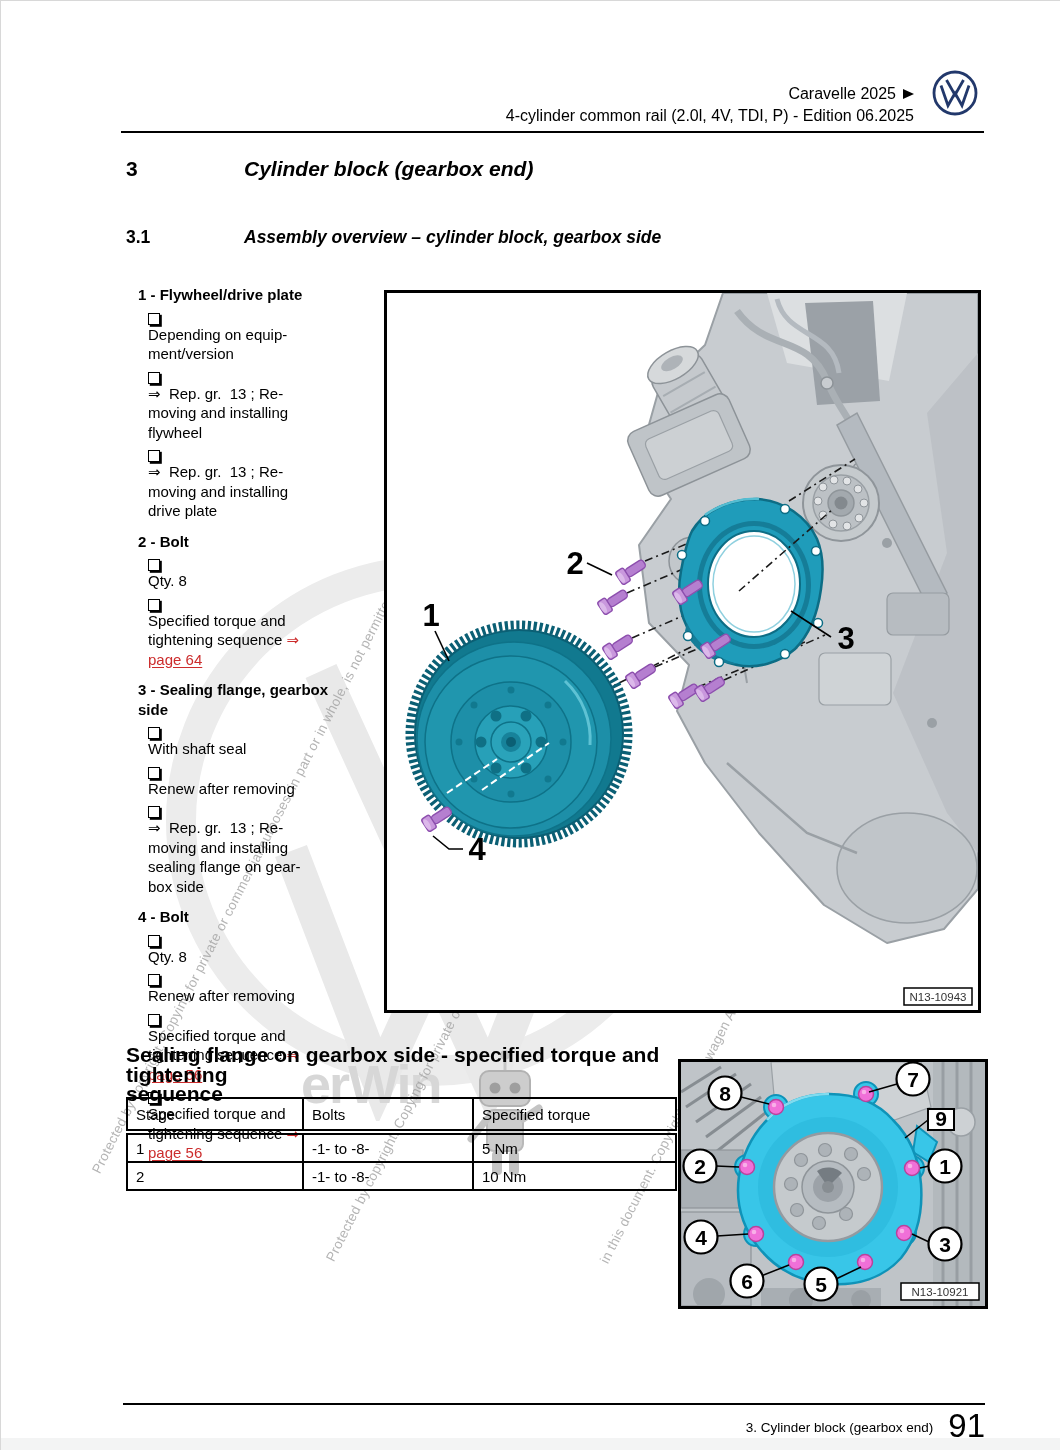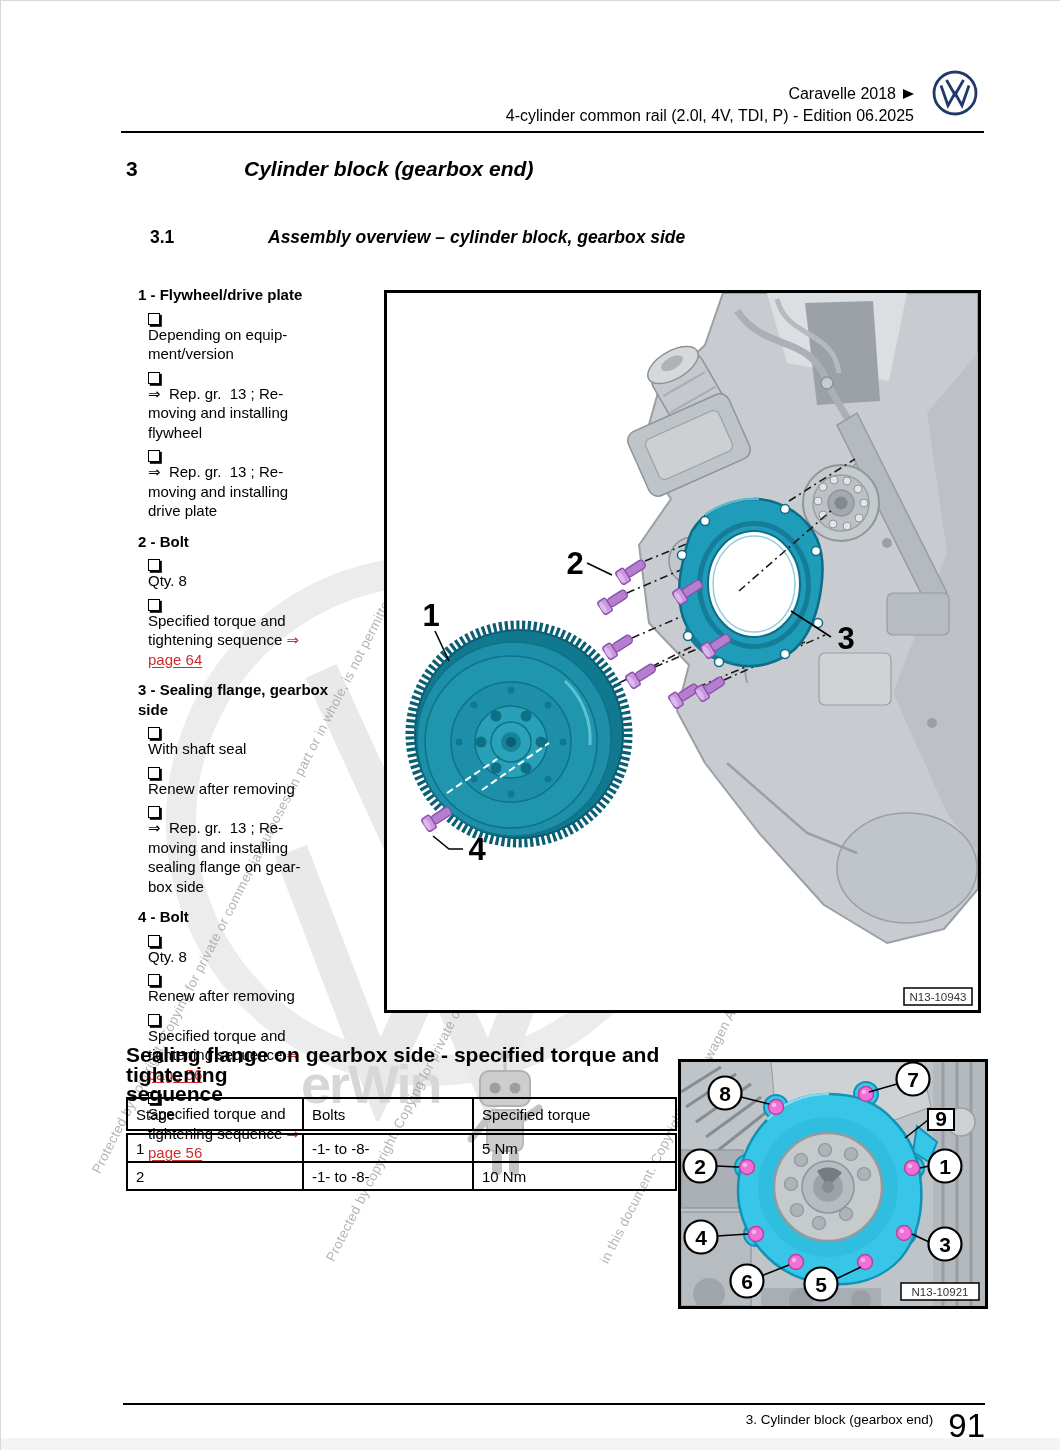--- a/index.html
+++ b/index.html
@@ -16,21 +16,21 @@
     white-space:nowrap; transform-origin:0 0; transform:rotate(-63deg); letter-spacing:.3px;}
   .wm-erwin{font-size:54px; font-weight:bold; color:#d7d7d7; letter-spacing:-2px; z-index:0;}
   
   .hdr-text{top:82px; right:147px; text-align:right; font-size:16px; line-height:22px; z-index:1;}
   .tri{display:inline-block; width:0; height:0; border-left:11px solid #000;
     border-top:5.5px solid transparent; border-bottom:5.5px solid transparent; margin-left:7px;}
   .vw-logo{left:930px; top:68px; z-index:1;}
   .hdr-rule{left:120px; top:130px; width:863px; height:2px; background:#000; z-index:1;}
   
   .h1{top:156px; font-size:21px; font-weight:bold; z-index:1;}
-  .h2{top:226px; font-size:17.5px; font-weight:bold; z-index:1;margin-left:24px;}
+  .h2{top:226px; font-size:17.5px; font-weight:bold; z-index:1;}
   .hnum{left:125px;} .htitle{left:243px;font-style:italic;}
   
   .parts-col{left:125px; top:284px; width:250px; z-index:1;}
   .plabel{font-weight:bold; font-size:15px; line-height:19.5px; margin:11px 0 4px 12px; white-space:pre-wrap;}
   .pgroup:first-child .plabel{margin-top:0;}
   .pitem{display:flex; margin:5px 0 5px 22px;flex-direction:column;}
   .cb{flex:0 0 auto; width:10px; height:10px; border:1.6px solid #000;
     box-shadow:1.8px 1.8px 0 0 #000; margin-top:3px; margin-right:17px; background:#fff;}
   .ptext{font-size:15px; line-height:19.5px; white-space:pre-wrap;}
   .red{color:#cc2d2d;}
@@ -44,21 +44,21 @@
   .tq-head{left:125px; top:1044px; width:560px; font-size:21px; font-weight:bold;
     line-height:19.5px; white-space:pre-wrap; z-index:1;}
   .tq{left:125px; top:1096px; border-collapse:collapse; z-index:1; position:absolute;}
   .tq th,.tq td{border:2px solid #000; font-size:15px; text-align:left; padding:3px 8px; background:transparent;}
   .tq th{font-weight:normal; height:24px; border-bottom:6px double #000;}
   .tq td{height:20px;}
   .c1{width:158px;} .c2{width:152px;} .c3{width:185px;}
   
   .ftr-rule{left:122px; top:1402px; width:862px; height:2px; background:#000; z-index:1;}
   .ftr-row{top:1408px; right:76px; display:flex; align-items:flex-end; gap:15px; z-index:1;}
-  .ftr-chapter{font-size:13.5px; margin-bottom:15px;}
+  .ftr-chapter{font-size:13.5px; margin-bottom:7px;}
   .ftr-page{font-size:33px; line-height:1;}
   .bottom-strip{left:0; top:1437px; width:1060px; height:13px; background:#f3f4f4; z-index:0;}
 </style>
 </head>
 <body>
 
 <div class="page">
 
   <svg class="wm" style="left:130px; top:520px;" width="600" height="600" viewBox="0 0 600 600">
     <circle cx="300" cy="300" r="250" fill="none" stroke="#ececec" stroke-width="30"></circle>
@@ -77,21 +77,21 @@
     <path d="M60,72 L76,61" stroke="#c4c4c4" stroke-width="7" stroke-linecap="round" fill="none"></path>
     <rect x="29" y="104" width="10" height="24" rx="4" fill="#c4c4c4"></rect>
     <rect x="46" y="104" width="10" height="24" rx="4" fill="#c4c4c4"></rect>
   </svg>
   <div class="wm-diag" style="left:88px; top:1168px;">Protected by copyright. Copying for private or commercial purposes, in part or in whole, is not permitted unless authorised by Volkswagen AG.</div>
   <div class="wm-diag" style="left:596px; top:1258px;">in this document. Copyright by Volkswagen AG.</div>
   <div class="wm-diag" style="left:322px; top:1256px;">Protected by copyright. Copying for private or commercial purposes</div>
   <div class="z bottom-strip"></div>
 
   <div class="z hdr-text">
-    <div><span>Caravelle 2018</span><span class="tri"></span></div>
+    <div><span>Caravelle 2025</span><span class="tri"></span></div>
     <div>4-cylinder common rail (2.0l, 4V, TDI, P) - Edition 06.2025</div>
   </div>
   <svg class="z vw-logo" width="48" height="48" viewBox="0 0 48 48">
     <circle cx="24" cy="24" r="21" fill="none" stroke="#22386b" stroke-width="2.8"></circle>
     <polyline points="15.5,11 24,26 32.5,11" fill="none" stroke="#22386b" stroke-width="2.8" stroke-linejoin="miter"></polyline>
     <polyline points="10,16.5 17,36.5 24,24 31,36.5 38,16.5" fill="none" stroke="#22386b" stroke-width="2.8" stroke-linejoin="miter"></polyline>
   </svg>
   <div class="z hdr-rule"></div>
 
   <div class="z h1 hnum">3</div>

